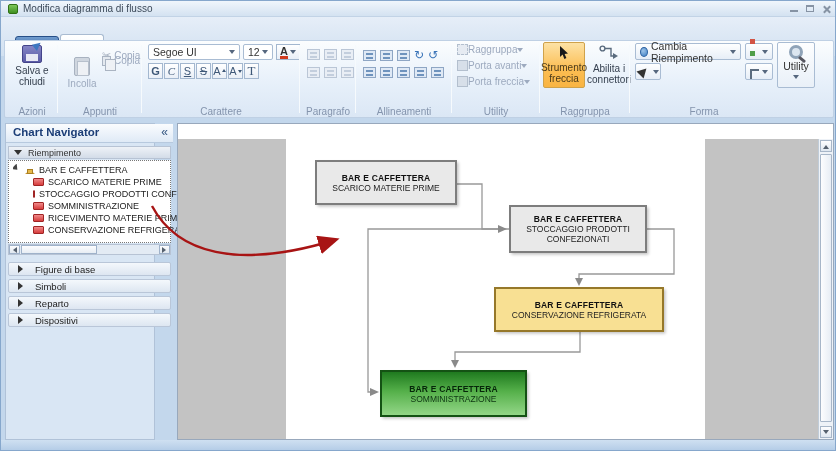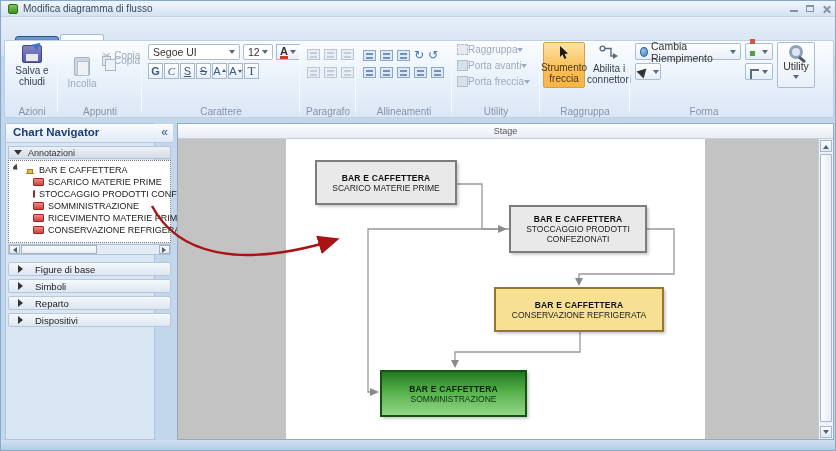--- a/index.html
+++ b/index.html
@@ -347,21 +347,21 @@
     </div>
   </div>
 
   <div class="nav">
     <div class="nav-hd">
       <span class="t">Chart Navigator</span>
       <span class="col">«</span>
     </div>
     <div class="sec-exp">
       <span class="tri-d"></span>
-      <span>Annotazioni</span>
+      <span>Riempimento</span>
     </div>
     <div class="tree">
       <div class="trow" style="left:4px;top:3px">
         <span class="exp-dr"></span>
         <span class="house">
             <span class="roof"></span>
             <span class="base"></span>
           </span>
         <span>BAR E CAFFETTERA</span>
       </div>
@@ -407,21 +407,20 @@
         <span class="tri-r"></span>
         <span>Reparto</span>
       </div>
     <div class="sec" style="top:189px">
         <span class="tri-r"></span>
         <span>Dispositivi</span>
       </div>
   </div>
 
   <div class="stage">
-    <div class="stage-hd">Stage</div>
     <div class="canvas">
       <div class="page"></div>
 
       <svg class="flow-svg" width="655" height="300">
         <g stroke="#999" stroke-width="1.3" fill="none">
           <path d="M279,45 H304 V90 H320"></path>
           <path d="M331,90 H190 V253 H192"></path>
           <path d="M469,90 H496 V135 H401 V139"></path>
           <path d="M402,193 V213 H277 V221"></path>
         </g>

